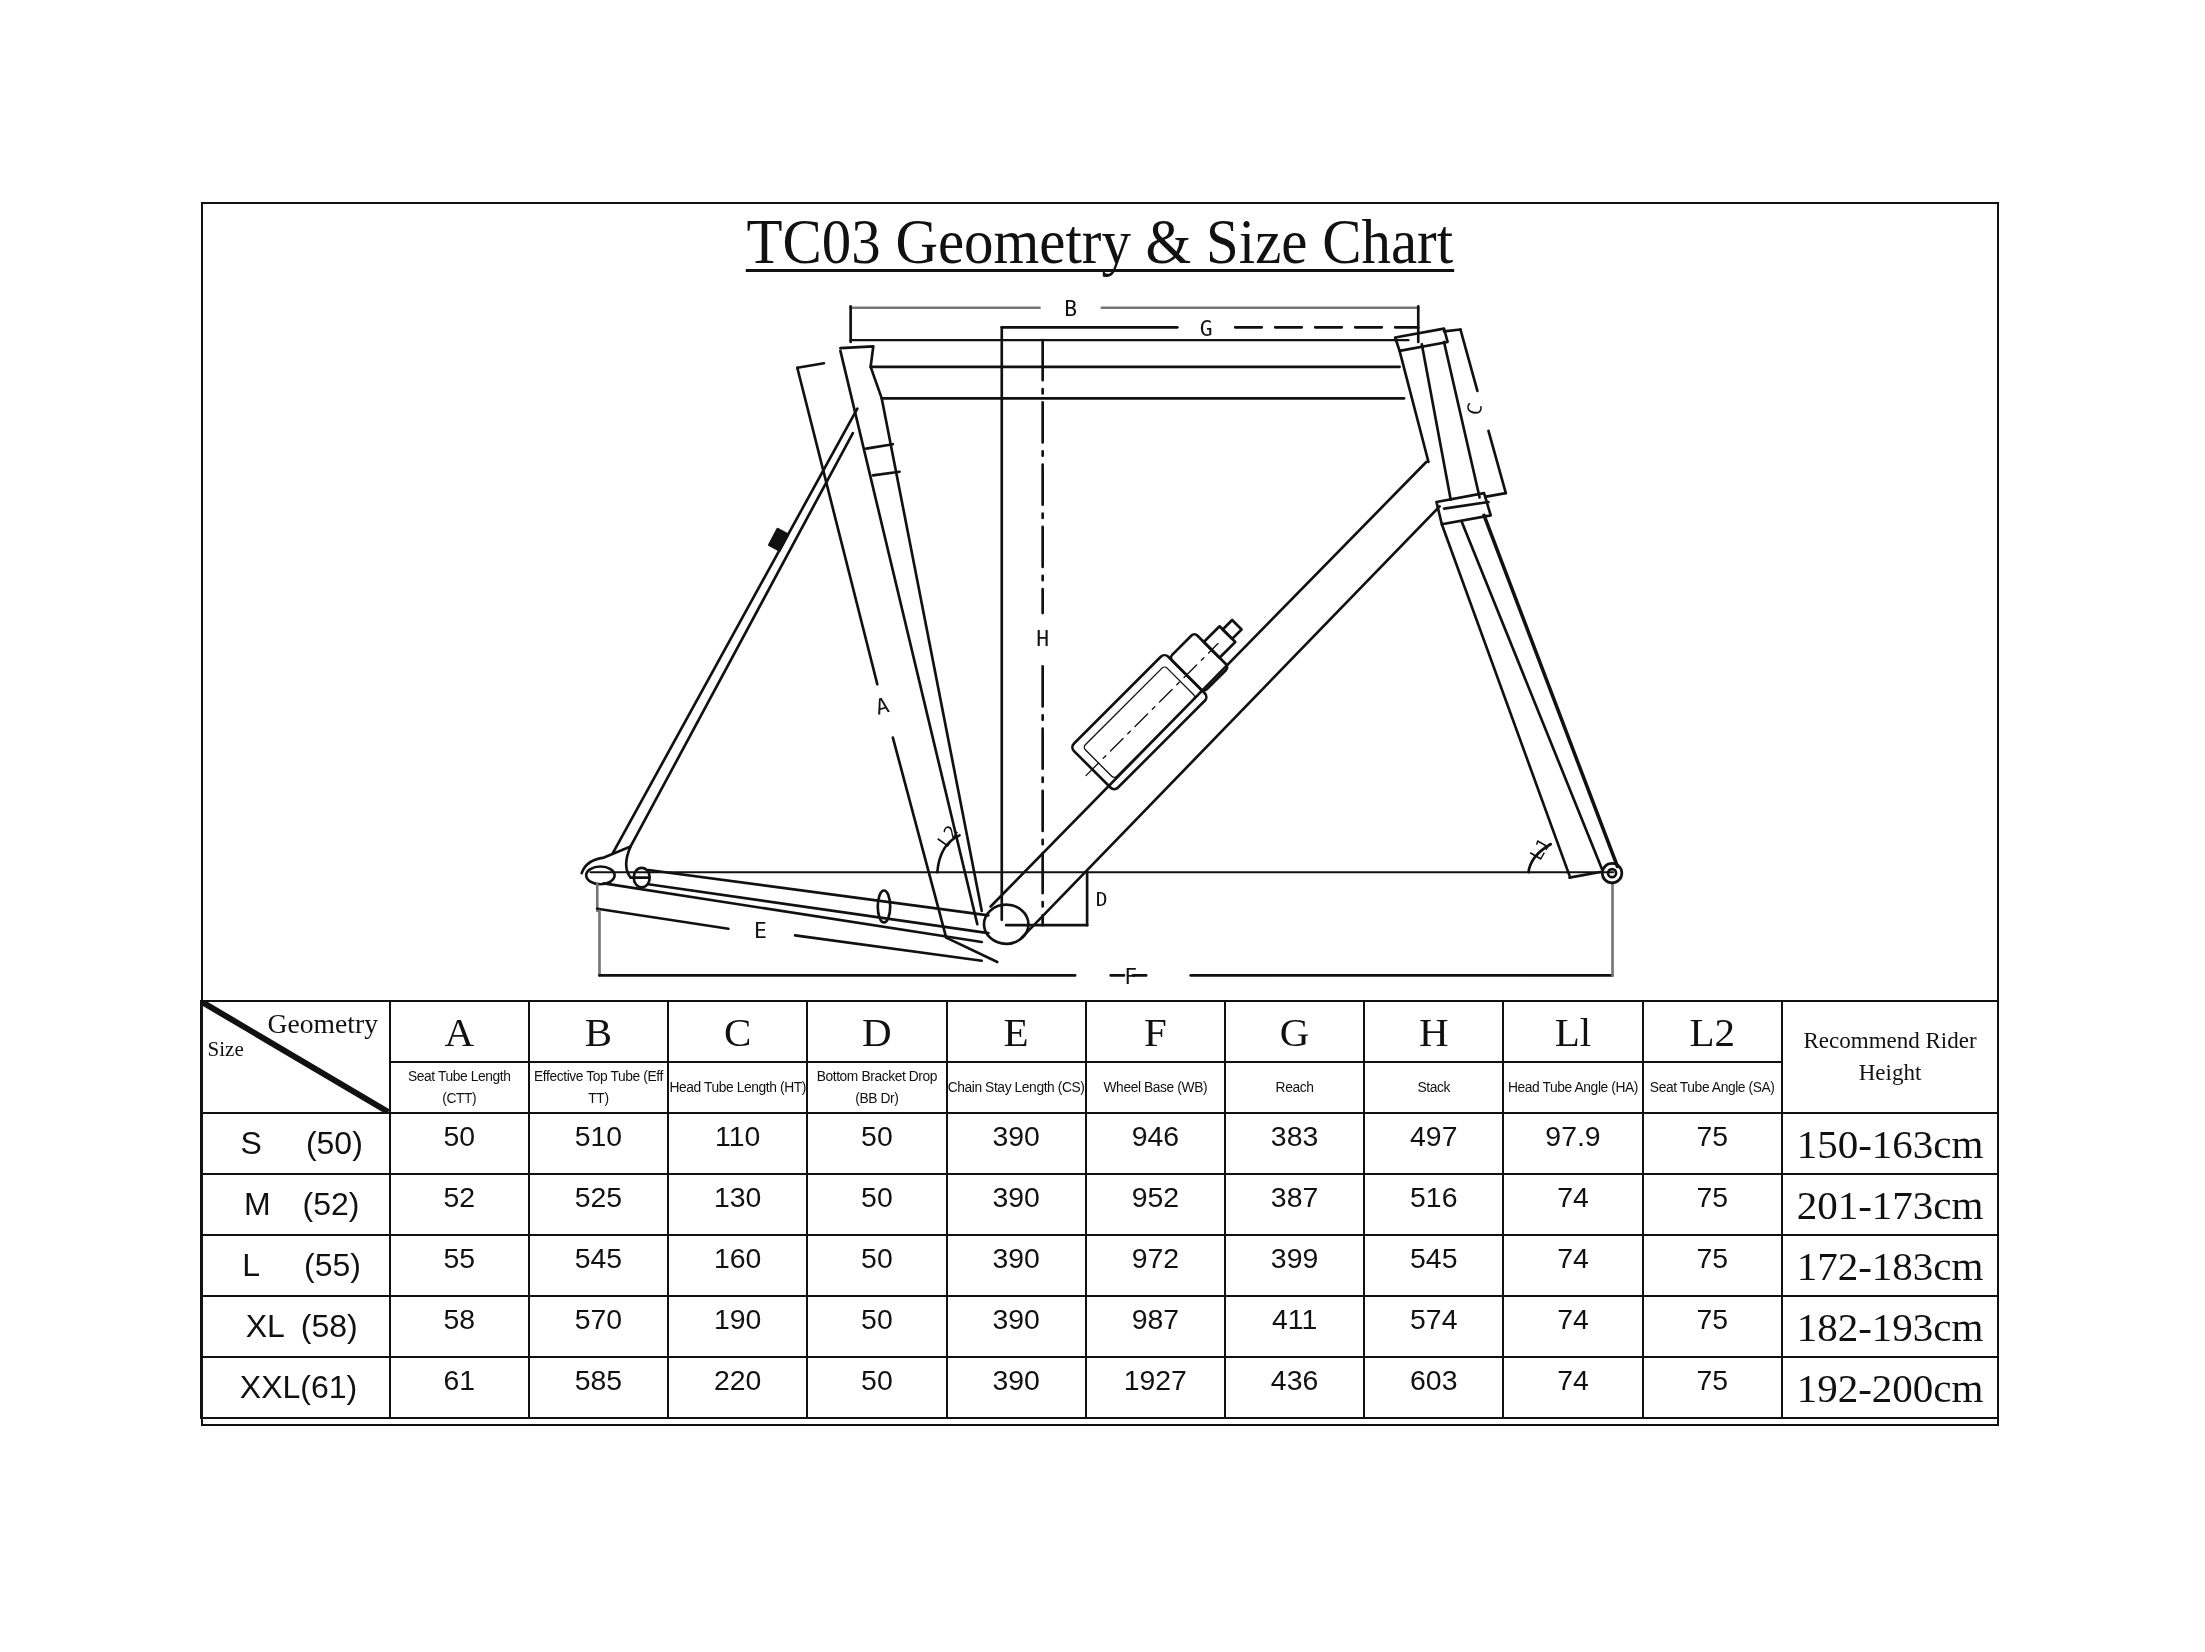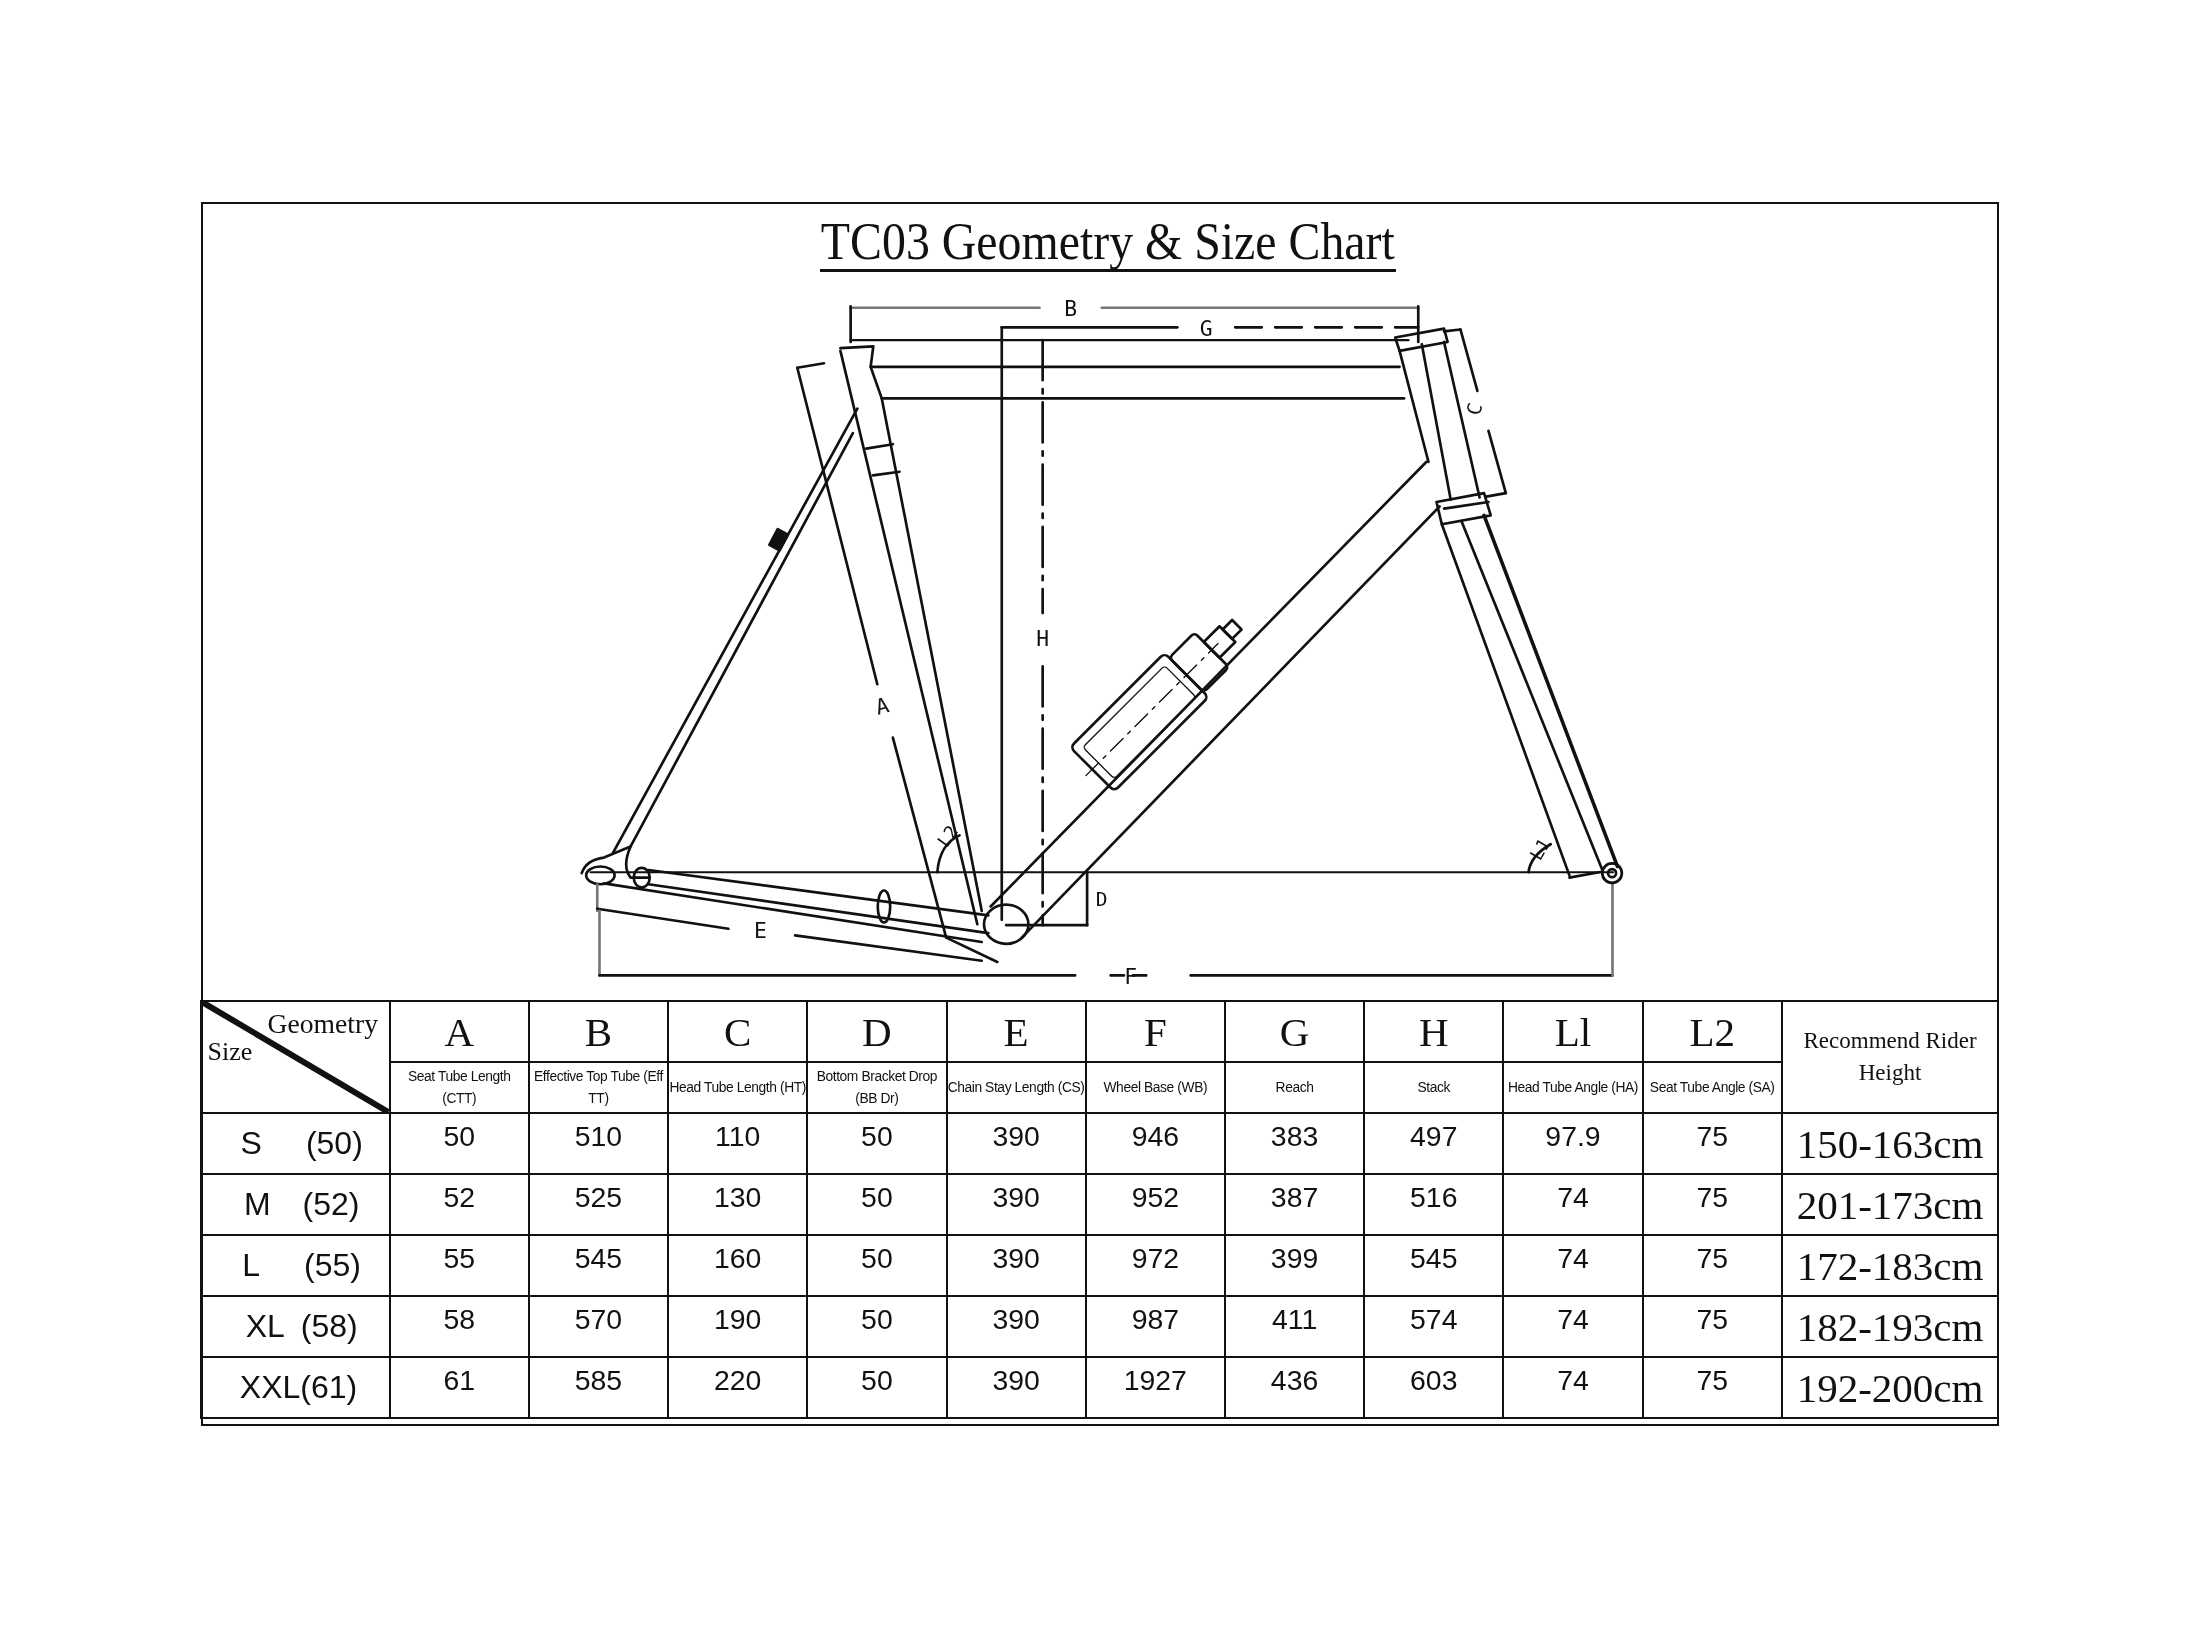--- a/index.html
+++ b/index.html
@@ -1,28 +1,28 @@
 <!DOCTYPE html>
 <html style="font-size:7.1px"><head>
 <meta charset="utf-8">
 <style>
   html, body { margin:0; padding:0; background:#ffffff; }
   body { width:2205px; height:1652px; position:relative; overflow:hidden; font-family:"Liberation Serif", serif; color:#111; }
   .frame { position:absolute; left:201px; top:202px; width:1794px; height:1220px; border:2.7px solid #111; box-sizing:content-box; }
-  .title { position:absolute; left:8px; width:1794px; top:7.1px; text-align:center; font-family:"Liberation Serif", serif; font-size:52px; line-height:62px; }
+  .title { position:absolute; left:0; width:1794px; top:7.1px; text-align:center; font-family:"Liberation Serif", serif; font-size:64px; line-height:62px; }
   .title span { border-bottom:3.1px solid #111; padding:0 0.9px; display:inline-block; line-height:54px; transform:scaleX(0.92); }
   svg.diagram { position:absolute; left:0; top:0; width:1794px; height:796px; }
   table.geo { position:absolute; left:-2.7px; top:796px; width:1799px; border-collapse:collapse; table-layout:fixed; }
   table.geo td, table.geo th { border:2.7px solid #111; padding:0; text-align:center; vertical-align:middle; font-weight:normal; }
   .letter { font-family:"Liberation Serif", serif; font-size:41px; height:59px; }
   .sub { font-family:"Liberation Sans", sans-serif; font-weight:bold; font-size:13.8px; line-height:21.3px; height:49px; letter-spacing:-0.4px; }
   .rec { font-family:Liberation Serif, serif; font-weight:bold; font-size:23px; line-height:32px; }
   .corner { position:relative; }
   .corner .g { position:absolute; right:10.7px; top:6.2px; font-size:27.6px; font-family:"Liberation Serif", serif;text-align:right; }
-  .corner .s { position:absolute; left:5.3px; top:35px; font-size:26px; font-family:"Liberation Serif", serif; }
+  .corner .s { position:absolute; left:5.3px; top:35px; font-size:21px; font-family:"Liberation Serif", serif; }
   .corner svg { position:absolute; left:0; top:0; width:100%; height:100%; }
   .size { text-align:left; font-family:"Liberation Sans", sans-serif; font-size:32px; height:59px; padding-left:12.4px !important; }
   .val { font-family:"Liberation Sans", sans-serif; font-size:28.4px; vertical-align:top !important; padding-top:6.2px !important; height:52px; }
   .hgt { font-family:"Liberation Serif", serif; font-size:41px; }
 </style>
 </head>
 <body>
 
 <div class="frame">
   <div class="title"><span>TC03 Geometry &amp; Size Chart</span></div>

